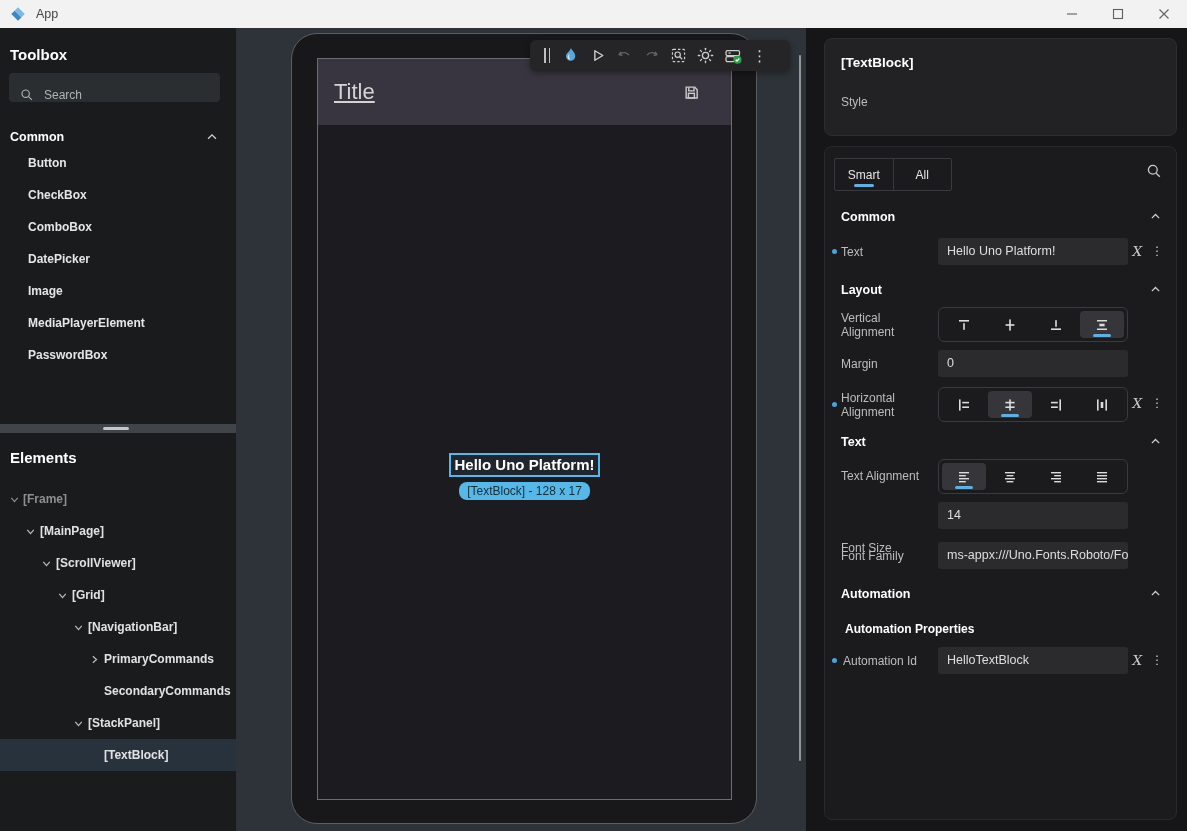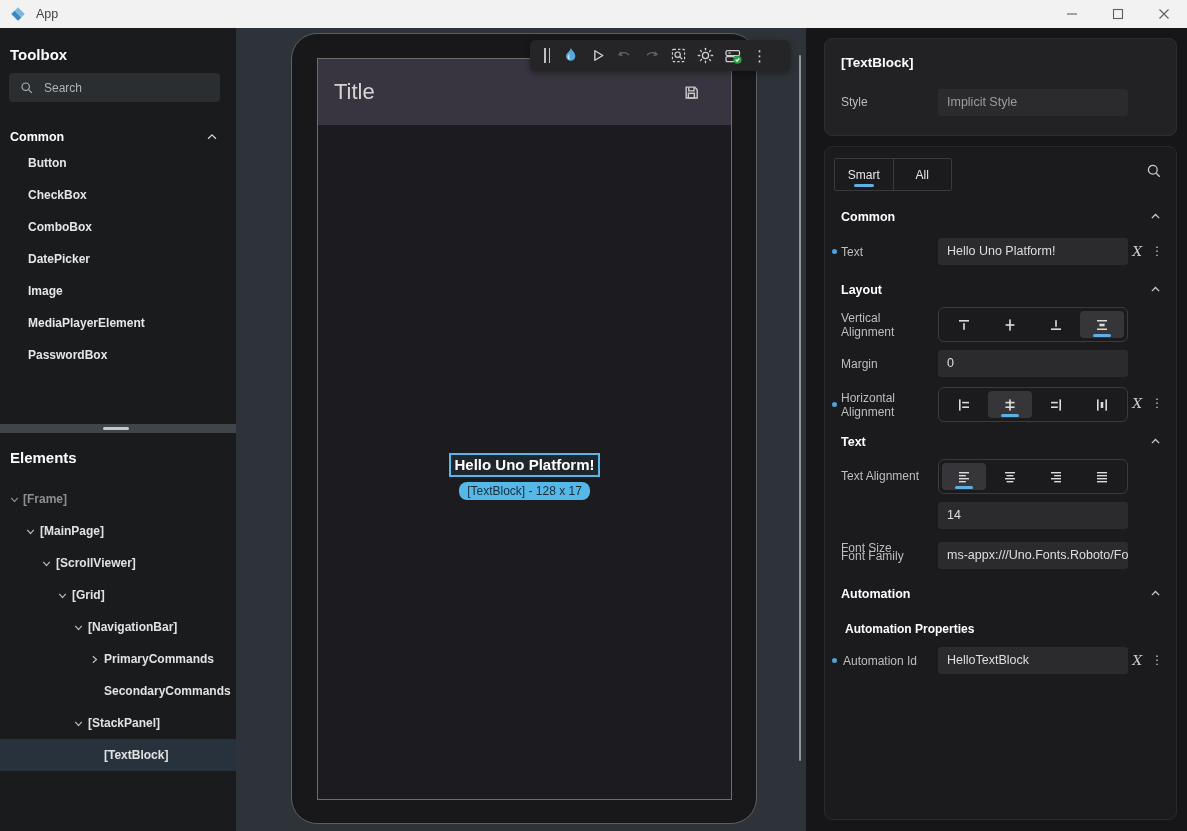--- a/index.html
+++ b/index.html
@@ -22,21 +22,21 @@
   
   .titlebar{position:absolute;left:0;top:0;width:1187px;height:28px;background:#f2f2f2;display:flex;align-items:center;}
   .titlebar .app-ico{margin-left:9px;width:18px;height:18px;}
   .titlebar .app-name{margin-left:9px;font-size:12.5px;color:#454545;}
   .win-controls{margin-left:auto;display:flex;height:100%;}
   .win-btn{width:46px;height:100%;display:flex;align-items:center;justify-content:center;}
 
   
   .sidebar{position:absolute;left:0;top:28px;width:236px;height:803px;background:var(--sidebar-bg);}
   .panel-title{position:absolute;left:10px;font-size:15px;font-weight:700;color:#fff;}
-  .search-box{position:absolute;left:9px;top:45px;width:211px;height:29px;background:#2a2e30;border-radius:4px;display:flex;align-items:center;}
+  .search-box{position:absolute;left:9px;top:45px;width:211px;height:29px;background:#2a2e30;border-radius:4px;display:flex;align-items:flex-end;}
   .search-box svg{margin-left:11px;}
   .search-box input{background:transparent;border:none;outline:none;color:#dcdcdc;font-size:12px;margin-left:10px;width:160px;font-family:"Liberation Sans",sans-serif;}
   .search-box input::placeholder{color:#b0b4b5;}
   .tb-section{position:absolute;left:0;top:94px;width:236px;height:30px;display:flex;align-items:center;}
   .tb-section .lbl{margin-left:10px;font-size:12.5px;font-weight:700;color:#fff;}
   .tb-section .chev{margin-left:auto;margin-right:17px;display:flex;}
   .tb-items{position:absolute;left:0;top:119px;width:236px;}
   .tb-item{height:32px;display:flex;align-items:center;padding-left:28px;font-size:12px;font-weight:600;color:#e6e6e6;}
   .hscroll{position:absolute;left:0;top:396px;width:236px;height:9px;background:#3f4549;}
   .hscroll .thumb{position:absolute;left:103px;top:3px;width:26px;height:3px;border-radius:2px;background:#c3c8cb;}
@@ -45,21 +45,21 @@
   .tree-row.selected{background:#28323c;}
   .tree-row .tchev{position:absolute;display:flex;}
   .tree-row .tlabel{position:absolute;font-size:12px;font-weight:600;color:#e2e2e2;white-space:nowrap;}
   .tree-row .tlabel.muted{color:#8d8f90;}
 
   
   .canvas{position:absolute;left:236px;top:28px;width:570px;height:803px;background:var(--canvas-bg);}
   .phone{position:absolute;left:55px;top:5px;width:466px;height:791px;background:#18181a;border:1px solid #5a5f61;border-radius:26px;}
   .screen{position:absolute;left:25px;top:24px;width:415px;height:742px;background:#1c1b20;border:1px solid #6e6e72;}
   .appbar{position:absolute;left:0;top:0;width:100%;height:66px;background:#393540;display:flex;align-items:center;}
-  .appbar .ttl{margin-left:16px;font-size:22px;color:#d4d4d4;}
+  .appbar .ttl{margin-left:16px;font-size:22px;color:#d4d4d4;text-decoration:underline;}
   .appbar .save{margin-left:auto;margin-right:30px;display:flex;}
   .sel-wrap{position:absolute;left:0;top:394px;width:100%;display:flex;flex-direction:column;align-items:center;}
   .sel-text{border:2px solid var(--sel);background:rgba(85,184,232,0.07);color:#fff;font-size:15px;font-weight:700;padding:0 3px;line-height:20px;white-space:nowrap;}
   .sel-badge{margin-top:5px;background:var(--sel);color:#182d37;font-size:12px;padding:2px 8px;border-radius:8px;white-space:nowrap;}
   .vscroll{position:absolute;left:563px;top:27px;width:2px;height:706px;background:#93999b;border-radius:1px;}
 
   
   .dtoolbar{position:absolute;left:294px;top:12px;width:260px;height:31px;background:#252527;border-radius:6px;display:flex;align-items:center;padding:0 9px;box-shadow:0 2px 6px rgba(0,0,0,.4);}
   .dt-btn{width:27px;height:31px;display:flex;align-items:center;justify-content:center;flex:0 0 auto;}
   .drag-bars{display:flex;gap:3px;margin-right:2px;}
@@ -313,21 +313,20 @@
         <span class="kebab">⋮</span>
       </div>
   </div>
 </div>
 
 <div class="inspector">
 
   <div class="card1">
     <div class="hd">[TextBlock]</div>
     <div class="prop-label" style="top:56px;">Style</div>
-    <div class="prop-input ph" style="top:50px;">Implicit Style</div>
   </div>
 
   <div class="card2">
 
     <div class="tabs">
       <div class="tab selected">Smart</div>
       <div class="tab">All</div>
     </div>
     <span class="insp-search">
       <svg width="16" height="16" viewBox="0 0 16 16">

